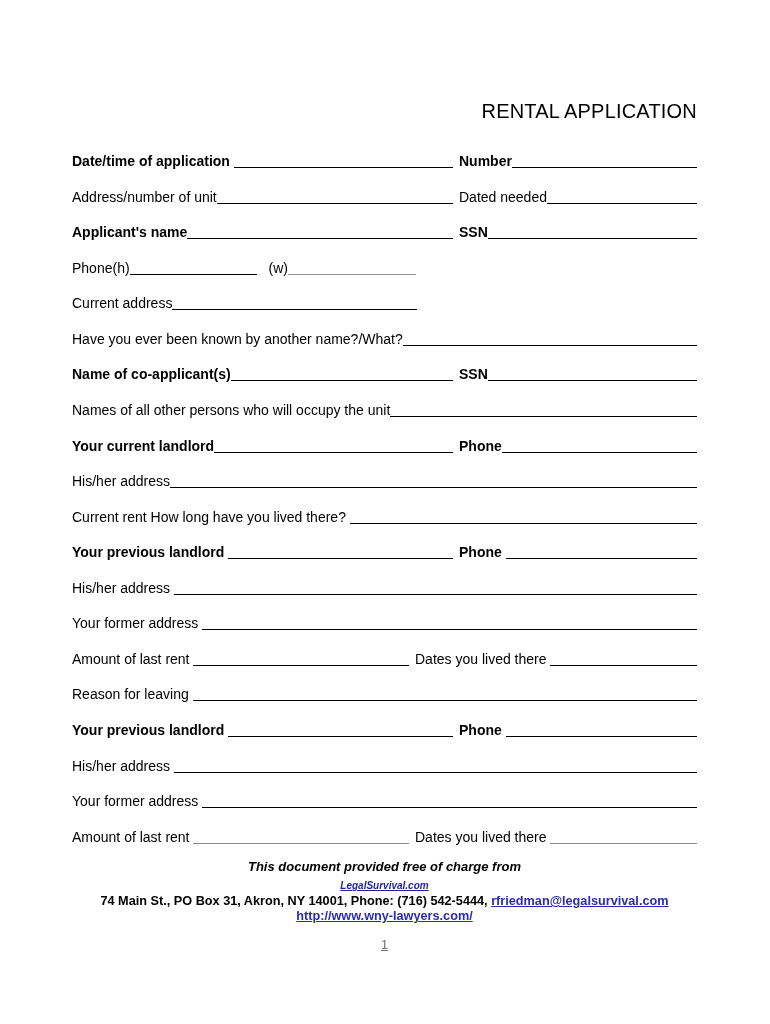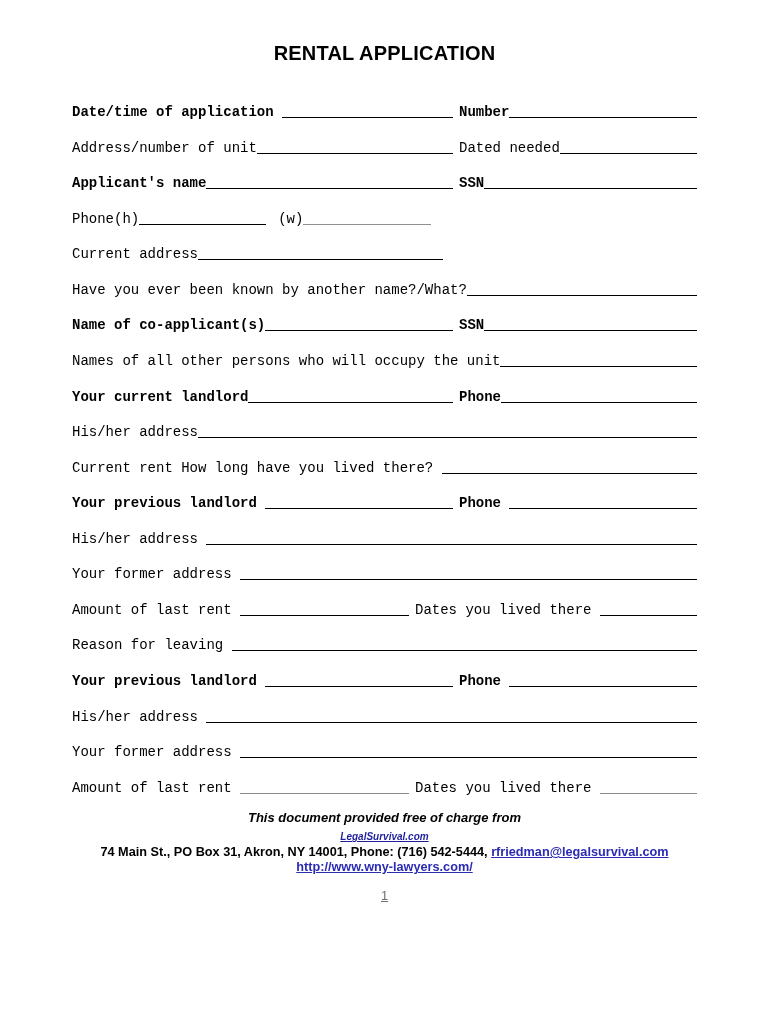--- a/index.html
+++ b/index.html
@@ -1,29 +1,29 @@
 <!DOCTYPE html>
 <html style="--ink: #000000; --line: #000000; --navy: #1f1f9e; --blue: #2b2bb4; --pggray: #6e6e6e;"><head>
 <meta charset="utf-8">
 <style>
   * { box-sizing: border-box; margin: 0; padding: 0; }
   html, body { background: #ffffff; }
   body { width: 770px; height: 1024px; font-family: "Liberation Sans", "DejaVu Sans", sans-serif; color: var(--ink, #000); }
   .page { width: 770px; height: 1024px; background: #fff; padding: 0 73px 0 72px; overflow: hidden; }
 
   .title {
-    margin-top: 40px;
-    text-align: center;
+    margin-top: 98px;
+    text-align: right;
     font-size: 20px;
     line-height: 26px;
-    font-weight: 700;
+    font-weight: 400;
     letter-spacing: 0.2px;
   }
 
-  .rows { margin-top: 33px; font-family: Liberation Mono, monospace; }
+  .rows { margin-top: 24px; }
   .row { display: flex; align-items: baseline; height: 35.57px; font-size: 14px; }
   .lbl { white-space: pre; line-height: 26px; color: var(--ink, #000); }
   .lbl.b { font-weight: 700; }
 
   .fill {
     display: inline-block;
     height: 1px;
     border-bottom: 1.3px solid var(--line, #000);
     transform: translateY(2px);
   }

